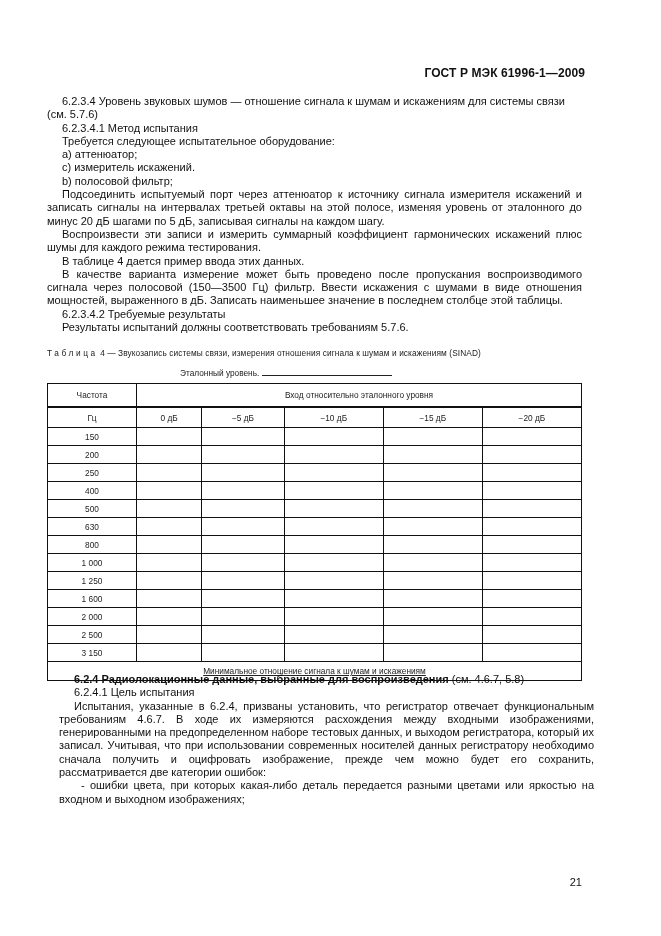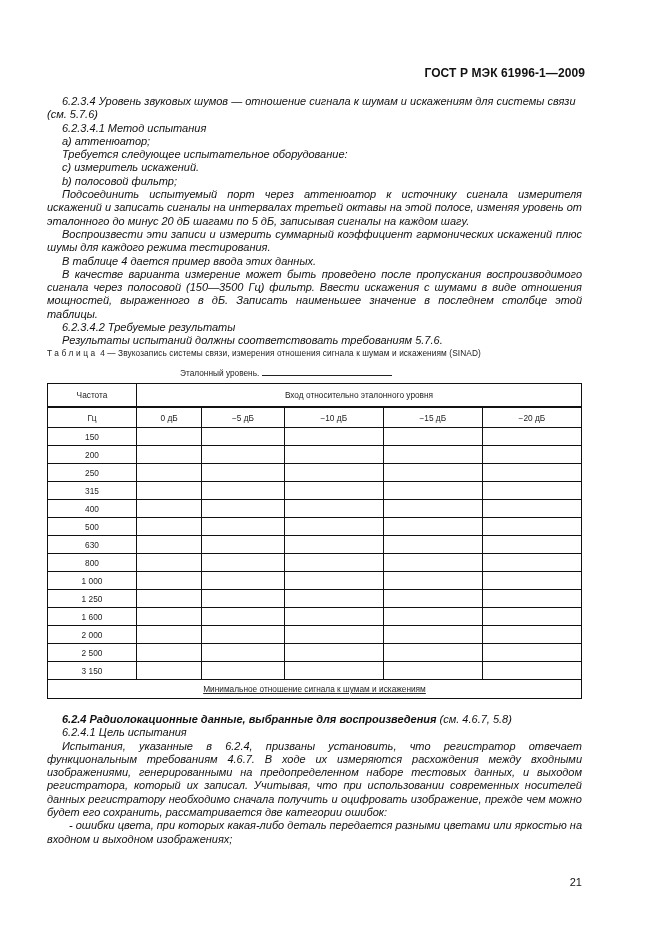--- a/index.html
+++ b/index.html
@@ -1,48 +1,48 @@
 <!DOCTYPE html>
 <html><head>
 <meta charset="utf-8">
 <style>
   html, body { margin:0; padding:0; background:#ffffff; }
   body { width:661px; height:936px; position:relative; overflow:hidden;
          font-family:"Liberation Sans", sans-serif; color:#111; }
   .header { position:absolute; top:66px; right:76px; font-weight:bold; font-size:12px; letter-spacing:0.1px; }
   .body-text { position:absolute; left:47px; width:535px; font-size:11px; line-height:13.3px; }
-  .body-text p { margin:0; text-align:justify;font-style:italic; }
+  .body-text p { margin:0; text-align:justify; }
   .ind { text-indent:15px; }
   .block1 { top:95px; }
   .caption { position:absolute; top:348px; left:47px; font-size:8.3px; color:#222; letter-spacing:0.1px; white-space:nowrap; }
   .caption .spaced { letter-spacing:2.6px;text-align:center; }
   .ref-level { position:absolute; top:367px; left:180px; font-size:8.3px; color:#222; }
   .ref-level .line { display:inline-block; width:130px; border-bottom:1px solid #222; margin-left:3px; height:8px; vertical-align:baseline; }
   table.t4 { position:absolute; top:383px; left:47px; width:535px; border-collapse:collapse; font-size:8.3px; color:#222; }
   table.t4 td, table.t4 th { border:1px solid #111; padding:0; text-align:center; font-weight:normal; }
   table.t4 .h1 td { height:22px;margin-top:32px; }
   table.t4 .h2 td { height:19px; border-top:2.5px solid #111;margin-top:27px; }
   table.t4 .dr td { height:17px; }
   table.t4 .fr td { height:18px;text-decoration:underline; }
   .col0 { width:88px; }
-  .block2 { top:713px; }
+  .block2 { top:673px;margin-left:12px; }
   .page-num { position:absolute; top:876px; right:79px; font-size:11px; }
   b { font-weight:bold; }
 </style>
 </head>
 <body>
 
 <div class="header">ГОСТ Р МЭК 61996-1—2009</div>
 
 <div class="body-text block1">
   <p class="ind">6.2.3.4  Уровень звуковых шумов — отношение сигнала к шумам и искажениям для системы связи</p>
   <p>(см. 5.7.6)</p>
   <p class="ind">6.2.3.4.1  Метод испытания</p>
+  <p class="ind">Требуется следующее испытательное оборудование:</p>
   <p class="ind">a)  аттенюатор;</p>
-  <p class="ind">Требуется следующее испытательное оборудование:</p>
   <p class="ind">c)  измеритель искажений.</p>
   <p class="ind">b)  полосовой фильтр;</p>
   <p class="ind">Подсоединить испытуемый порт через аттенюатор к источнику сигнала измерителя искажений и записать сигналы на интервалах третьей октавы на этой полосе, изменяя уровень от эталонного до минус 20 дБ шагами по 5 дБ, записывая сигналы на каждом шагу.</p>
   <p class="ind">Воспроизвести эти записи и измерить суммарный коэффициент гармонических искажений плюс шумы для каждого режима тестирования.</p>
   <p class="ind">В таблице 4 дается пример ввода этих данных.</p>
   <p class="ind">В качестве варианта измерение может быть проведено после пропускания воспроизводимого сигнала через полосовой (150—3500 Гц) фильтр. Ввести искажения с шумами в виде отношения мощностей, выраженного в дБ. Записать наименьшее значение в последнем столбце этой таблицы.</p>
   <p class="ind">6.2.3.4.2  Требуемые результаты</p>
   <p class="ind">Результаты испытаний должны соответствовать требованиям 5.7.6.</p>
 </div>
 
@@ -75,28 +75,20 @@
   <tr class="dr">
         <td>200</td>
         <td></td>
         <td></td>
         <td></td>
         <td></td>
         <td></td>
       </tr>
   <tr class="dr">
         <td>250</td>
-        <td></td>
-        <td></td>
-        <td></td>
-        <td></td>
-        <td></td>
-      </tr>
-  <tr class="dr">
-        <td>315</td>
         <td></td>
         <td></td>
         <td></td>
         <td></td>
         <td></td>
       </tr>
   <tr class="dr">
         <td>400</td>
         <td></td>
         <td></td>

